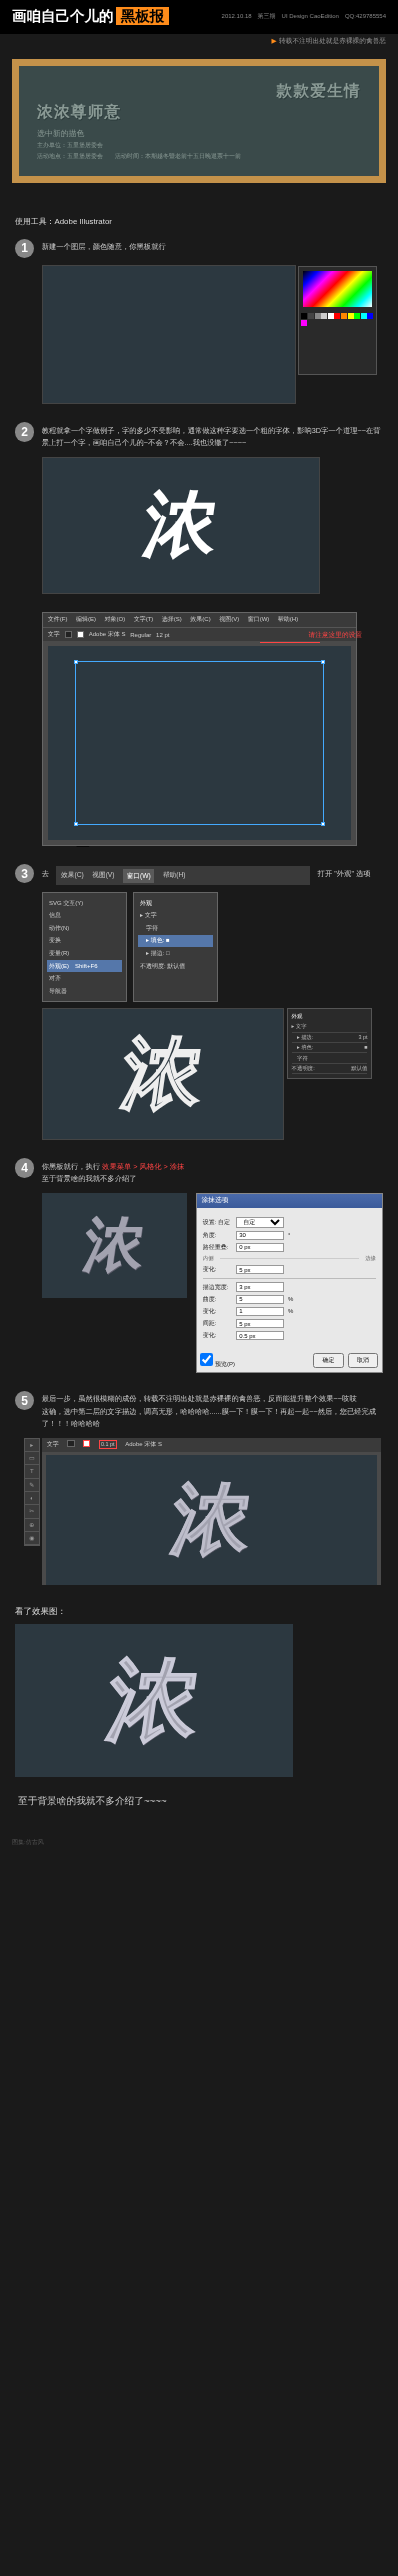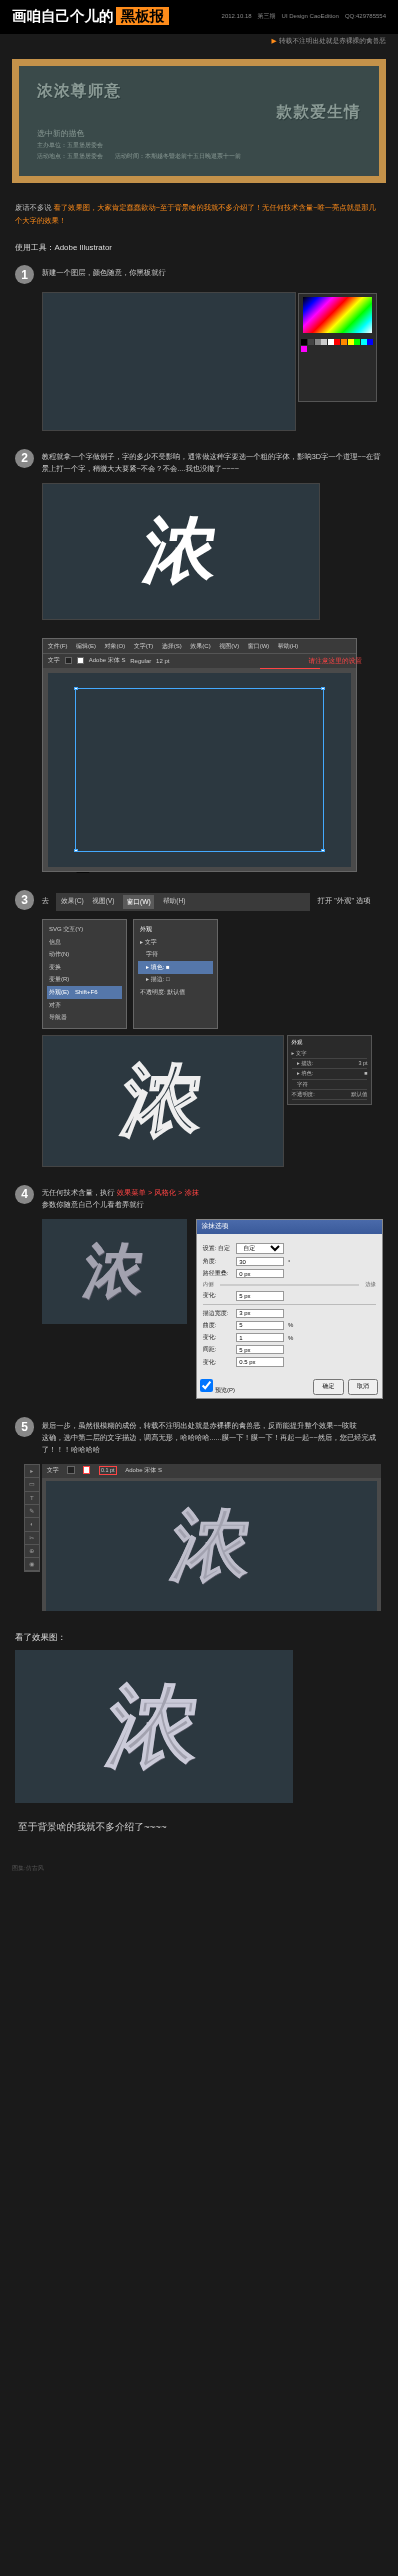--- a/index.html
+++ b/index.html
@@ -79,30 +79,29 @@
     <span class="title-white">画咱自己个儿的</span><span class="title-orange">黑板报</span>
   </div>
   <div class="meta">
     <span>2012.10.18</span>　<span>第三期</span>　<span>UI Design CaoEdition</span>　<span>QQ:429785554</span>
   </div>
 </div>
 <div class="sub-note"><span class="arrow">▶</span><span>转载不注明出处就是赤裸裸的禽兽恶</span></div>
 
 <div class="blackboard-wrap">
   <div class="blackboard">
+    <div class="bb-title" style="text-align:right">款款爱生情</div>
     <div class="bb-title">浓浓尊师意</div>
-    <div class="bb-title" style="text-align:right">款款爱生情</div>
     <div class="bb-sub">选中新的描色</div>
     <div class="bb-dots">主办单位：五里堡居委会</div>
     <div class="bb-info">活动地点：五里堡居委会　　活动时间：本期越冬暨老前十五日晚退票十一前</div>
   </div>
 </div>
 
 <div class="intro">
-  <p><span>废话不多说</span> <span class="hl">看了效果图，大家肯定蠢蠢欲动~至于背景啥的我就不多介绍了！无任何技术含量~唯一亮点就是那几个大字的效果！</span></p>
 </div>
 
 <div class="tool">使用工具：Adobe Illustrator</div>
 
 <div class="step">
   <div class="step-head">
     <div class="step-num">1</div>
     <div class="step-text">新建一个图层，颜色随意，你黑板就行</div>
   </div>
   <div class="img-block" style="position:relative">
@@ -124,21 +123,21 @@
             <div style="background:#f0f"></div>
         </div>
       </div>
     </div>
   </div>
 </div>
 
 <div class="step">
   <div class="step-head">
     <div class="step-num">2</div>
-    <div class="step-text">教程就拿一个字做例子，字的多少不受影响，通常做这种字要选一个粗的字体，影响3D字一个道理~~在背景上打一个字，稍微大大要紧~不会？不会....我也没辙了~~~~</div>
+    <div class="step-text">教程就拿一个字做例子，字的多少不受影响，通常做这种字要选一个粗的字体，影响3D字一个道理~~在背景上打一个字，画咱自己个儿的~不会？不会....我也没辙了~~~~</div>
   </div>
   <div class="img-block canvas2">
     <div class="char-big">
       <span class="char-text">浓</span>
     </div>
     <div class="arrow-big">➜</div>
     <div class="ai-ui" style="position:relative">
       <div class="ai-menu">
         <span>文件(F)</span>
           <span>编辑(E)</span>
@@ -226,21 +225,21 @@
           <span>不透明度:</span>
           <span>默认值</span>
         </div>
     </div>
   </div>
 </div>
 
 <div class="step">
   <div class="step-head">
     <div class="step-num">4</div>
-    <div class="step-text"><span>无任何技术含量，执行</span> <span class="hl">效果菜单 &gt; 风格化 &gt; 涂抹</span><br><span>参数你随意自己个儿看着弄就行</span></div>
+    <div class="step-text"><span>你黑板就行，执行</span> <span class="hl">效果菜单 &gt; 风格化 &gt; 涂抹</span><br><span>至于背景啥的我就不多介绍了</span></div>
   </div>
   <div class="img-block" style="display:flex;gap:9px;align-items:flex-start">
     <div class="char-chalk" style="width:157px">
       <span class="chalk-text" style="font-size:60px">浓</span>
     </div>
     <div class="dialog">
       <div class="dtitle">涂抹选项</div>
       <div class="dbody">
         <div class="drow">
             <label>设置: 自定</label>

